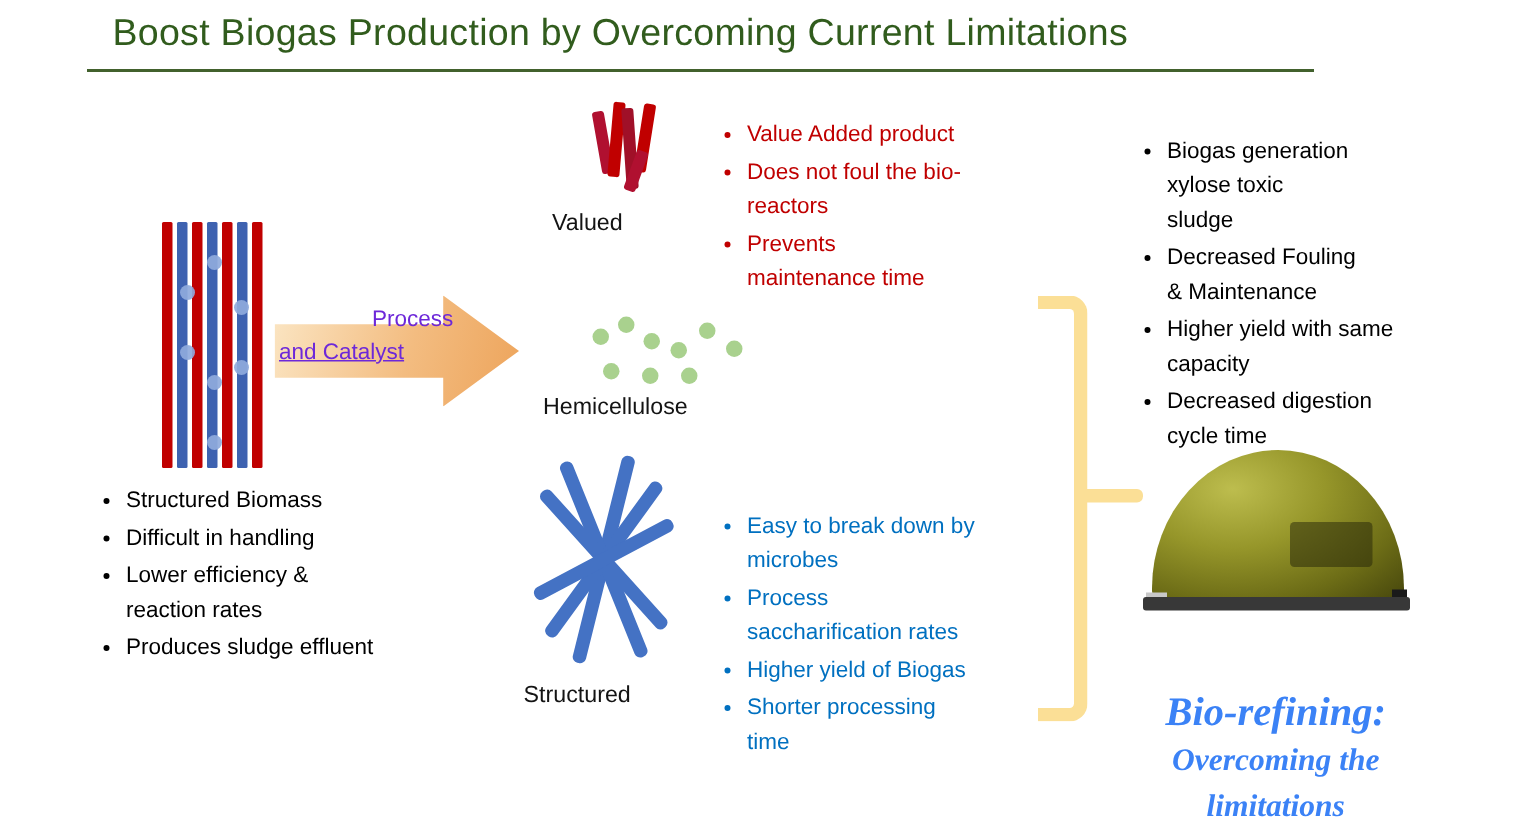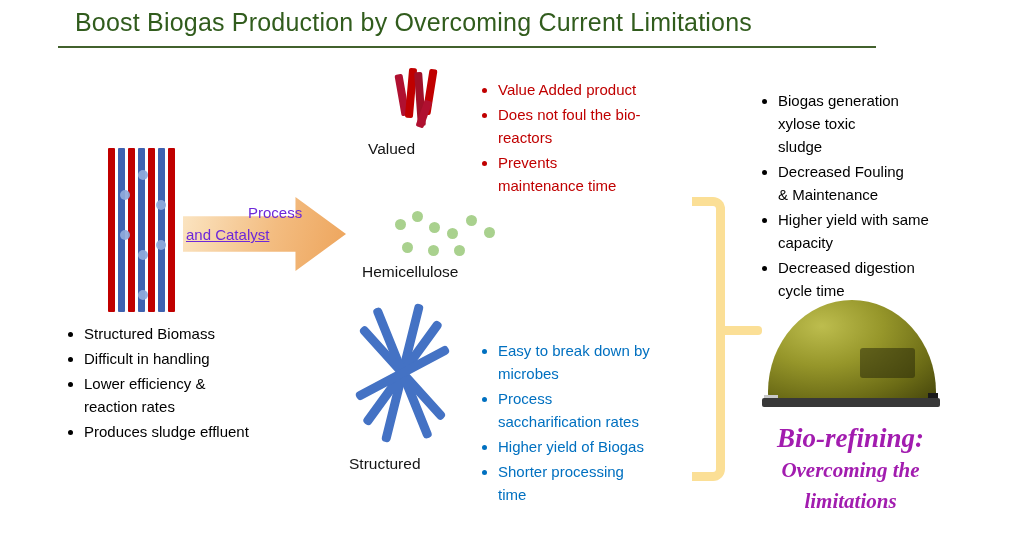--- a/index.html
+++ b/index.html
@@ -81,22 +81,22 @@
     background:radial-gradient(ellipse at 32% 26%, #bdbd4e 0%, #96962a 38%, #6c6c16 72%, #45450c 100%);
     border-radius:84px 84px 6px 6px / 92px 92px 6px 6px;
   }
   .dome-panel { position:absolute; left:98px; top:52px; width:55px; height:30px; background:rgba(35,35,8,0.5); border-radius:3px; }
   .dome-base  { position:absolute; left:0;  top:102px; width:178px; height:9px; background:#383838; border-radius:2px; }
   .base-left  { position:absolute; left:2px;  top:99px; width:14px; height:5px; background:#c8c8c8; }
   .base-right { position:absolute; left:166px; top:97px; width:10px; height:6px; background:#1a1a1a; }
 
   
   .bioref {
-    position:absolute; left:748px; top:421px; width:205px; text-align:center;
-    color:#a21caf; font-weight:700; font-style:italic; font-family:"Liberation Serif", serif;
+    position:absolute; left:748px; top:457px; width:205px; text-align:center;
+    color:#3b82f6; font-weight:700; font-style:italic; font-family:"Liberation Serif", serif;
   }
   .bioref .b1 { font-size:27px; line-height:34px; }
   .bioref .b2 { font-size:21px; line-height:31px; }
 </style>
 </head>
 <body>
 
 <div class="canvas">
 
   <div class="title">Boost Biogas Production by Overcoming Current Limitations</div>

